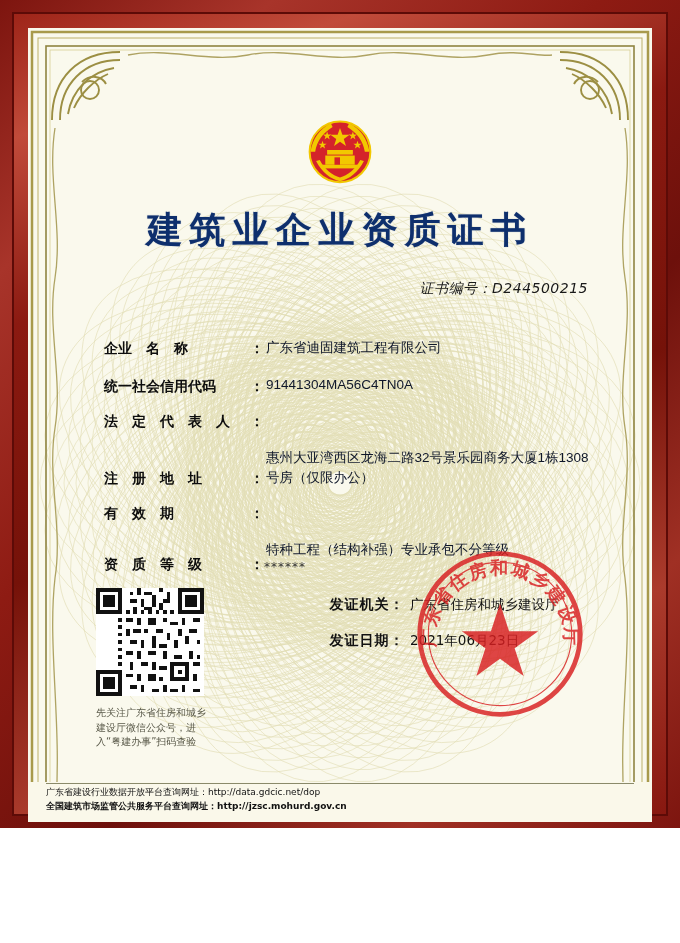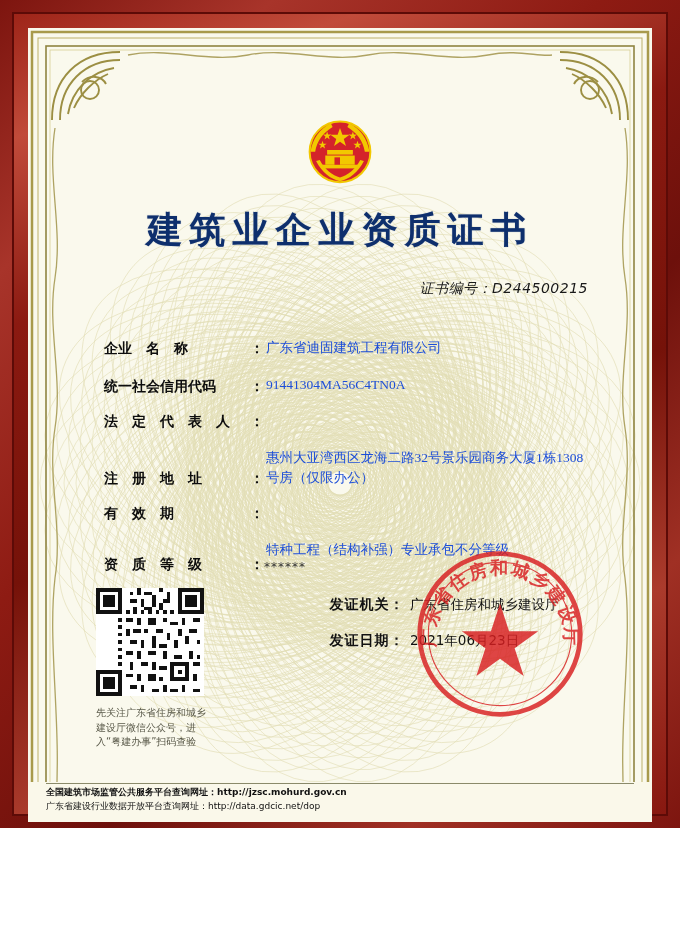--- a/index.html
+++ b/index.html
@@ -119,23 +119,23 @@
   .colon {
     flex: 0 0 10px;
     font-family: "DejaVu Sans", sans-serif;
     font-size: 14px;
     font-weight: bold;
     color: #0d0d0d;
   }
 
   .field-value {
     flex: 1;
-    font-family: Liberation Serif, serif;
+    font-family: Liberation Sans, sans-serif;
     font-size: 13.5px;
-    color: #1d4ed8;
+    color: #0f172a;
     line-height: 1.5;
     padding-left: 2px;
   }
 
   .field-sub {
     font-family: "DejaVu Sans", sans-serif;
     font-size: 12px;
     color: #333;
     letter-spacing: 1px;
   }
@@ -526,16 +526,16 @@
             <textPath href="#sealArc" startOffset="50%" text-anchor="middle">广东省住房和城乡建设厅</textPath>
           </text>
         </g>
       </svg>
 
     </div>
   </div>
 
   <div class="footer">
     <div class="footer-rule"></div>
+    <div class="footer-line">广东省建设行业数据开放平台查询网址：http://data.gdcic.net/dop</div>
     <div class="footer-line bold">全国建筑市场监管公共服务平台查询网址：http://jzsc.mohurd.gov.cn</div>
-    <div class="footer-line">广东省建设行业数据开放平台查询网址：http://data.gdcic.net/dop</div>
   </div>
 </div>
 
 </body></html>

